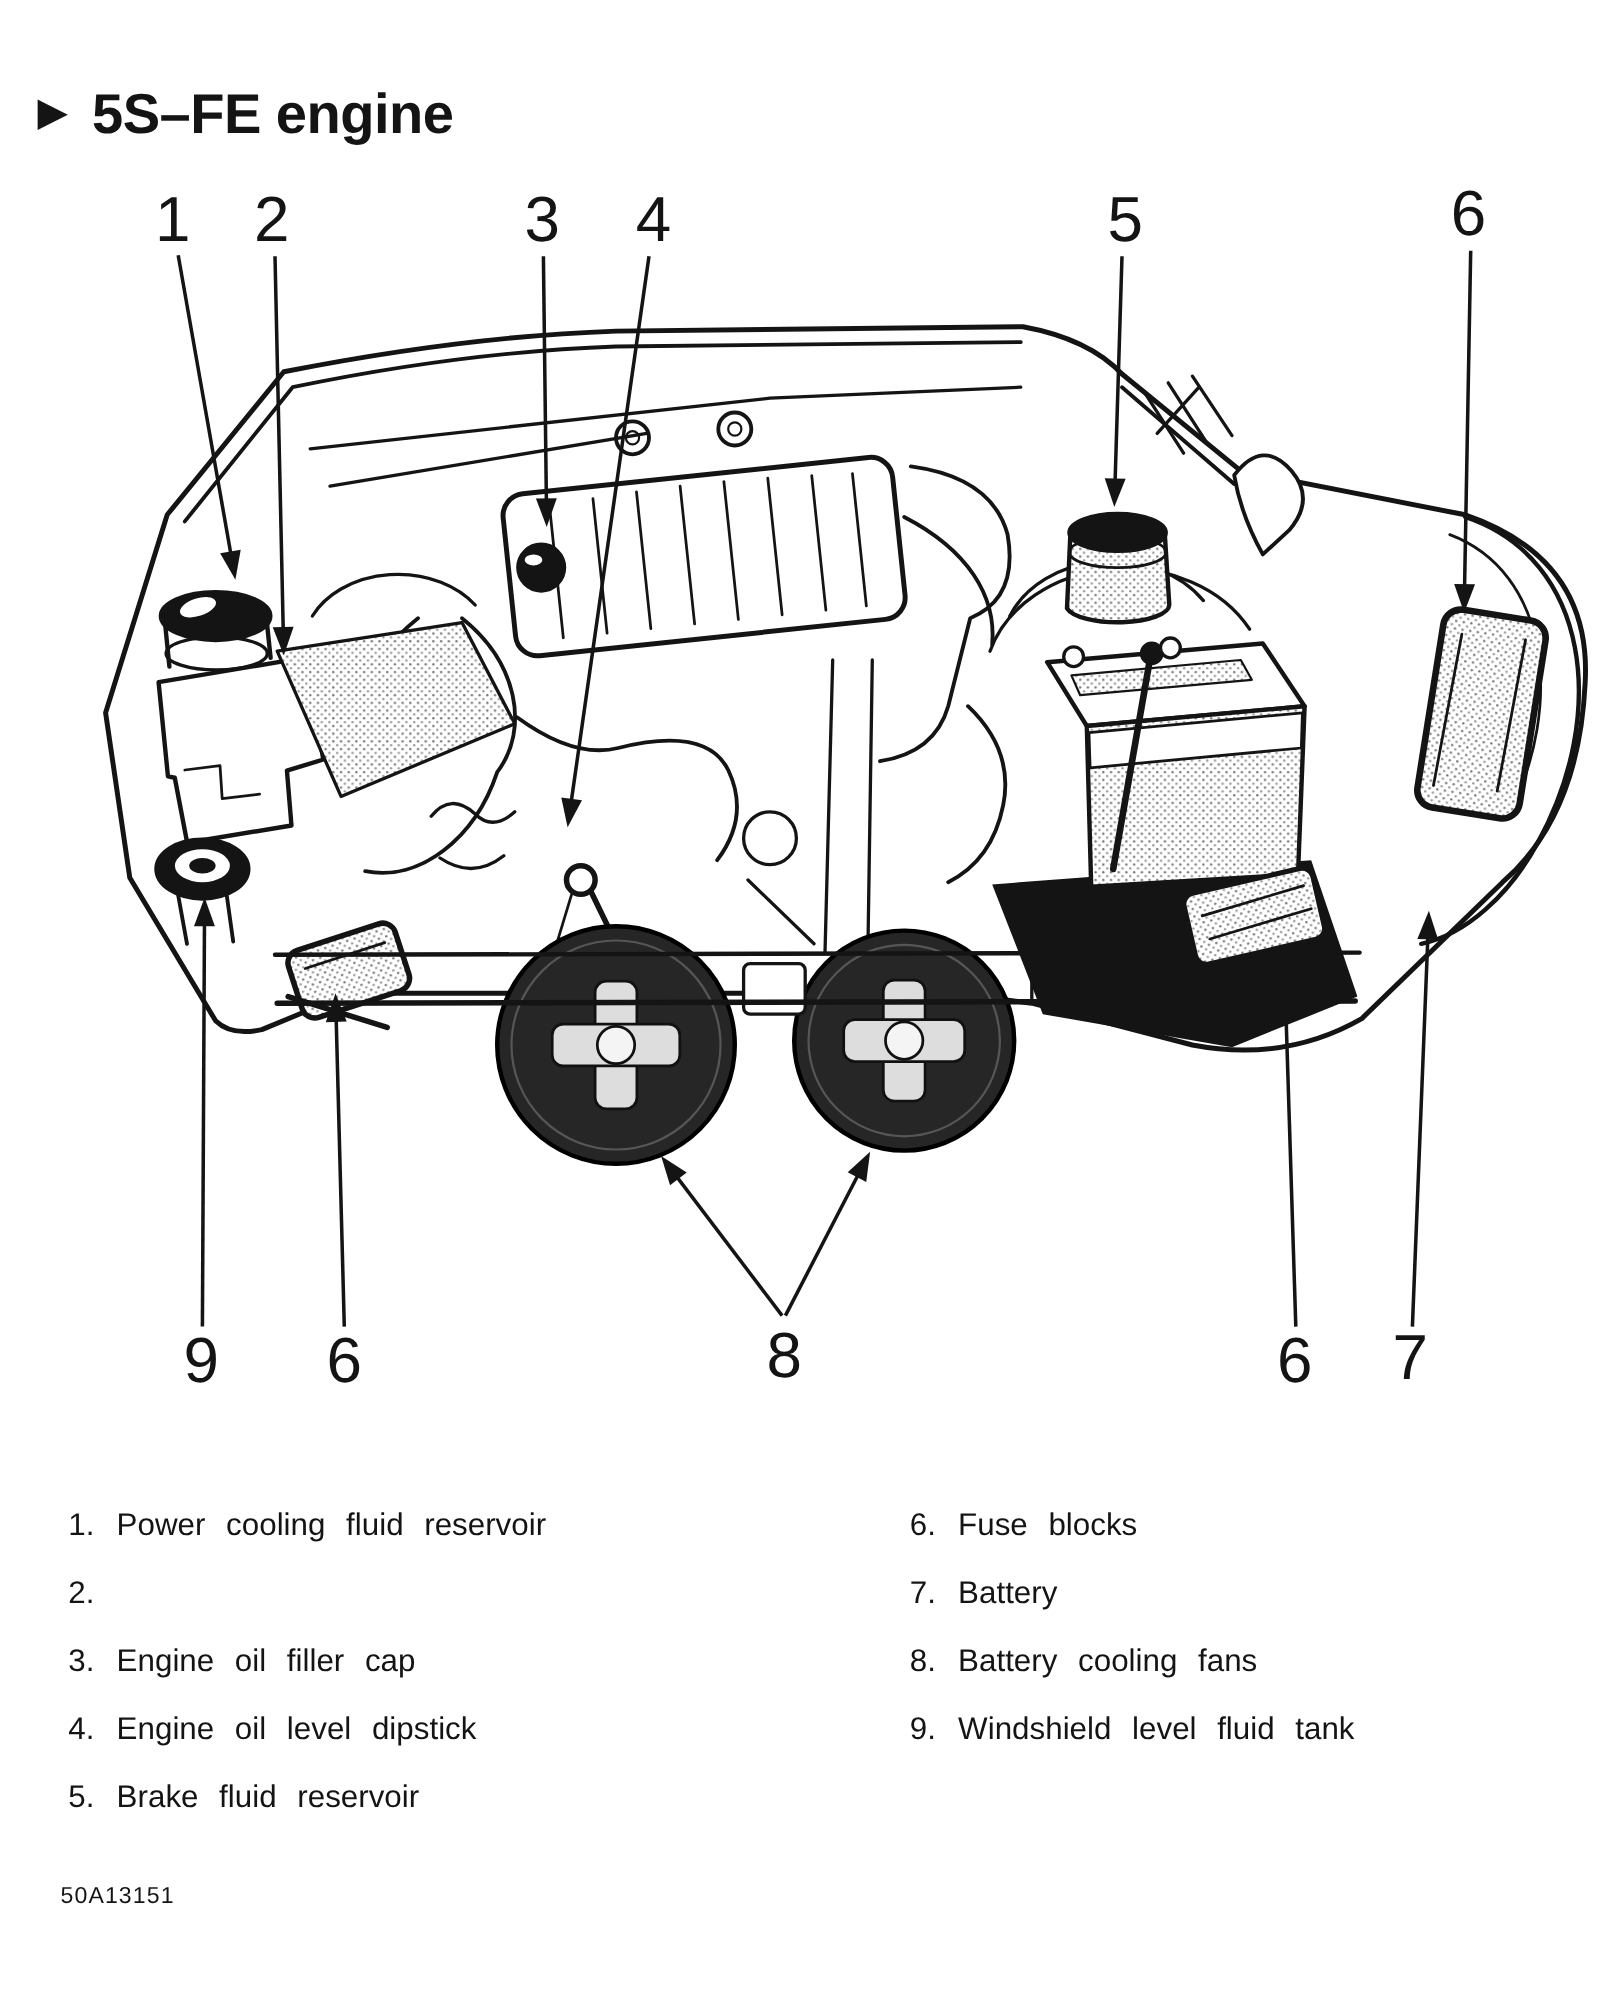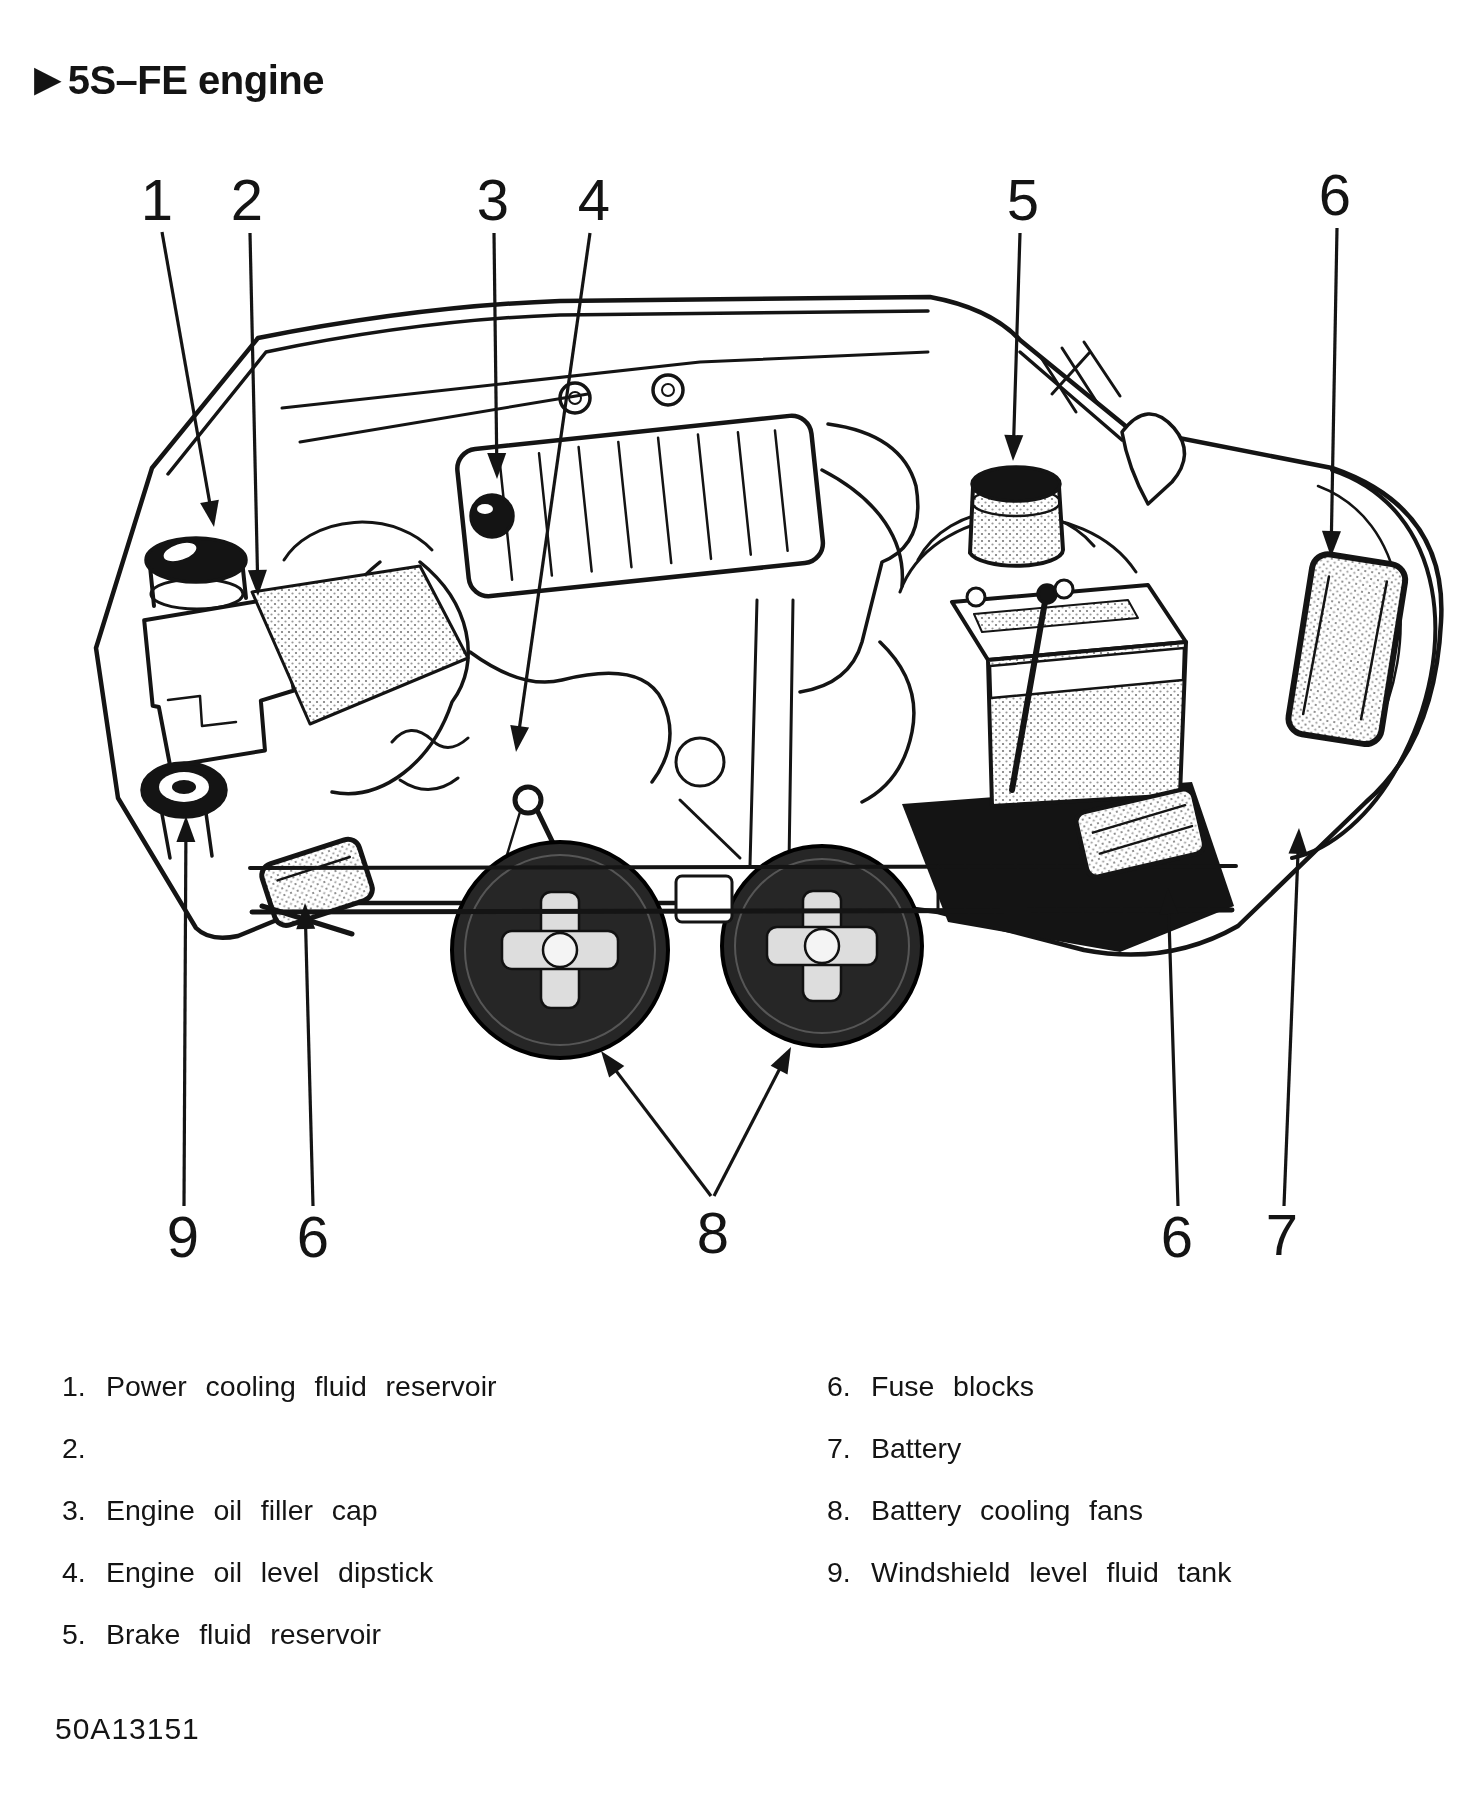--- a/index.html
+++ b/index.html
@@ -2,33 +2,33 @@
 <html><head>
 <meta charset="utf-8">
 <style>
   html,body{margin:0;padding:0;background:#e8e8e8;}
   .page{
     position:relative;width:1473px;height:1820px;background:#ffffff;
     font-family:"Liberation Sans",sans-serif;color:#141414;overflow:hidden;
   }
   .hd{position:absolute;left:34px;top:58px;display:flex;align-items:center;gap:6px;}
   .tri{font-size:36px;line-height:1;transform:translateY(-2px);}
-  .hd h1{margin:0;font-size:40px;font-weight:700;letter-spacing:-0.5px;}
+  .hd h1{margin:16px;font-size:51px;font-weight:700;letter-spacing:-0.5px;}
   svg.art{position:absolute;left:0;top:0;}
   .co{
     position:absolute;transform:translate(-50%,-50%);
     font-size:58px;font-weight:400;line-height:1;letter-spacing:0;
   }
   .legend-col{position:absolute;top:1370px;}
   .legend-col.left{left:62px;}
   .legend-col.right{left:827px;}
   .li{display:flex;align-items:flex-start;margin-bottom:29px;
       font-size:28.5px;line-height:33px;word-spacing:0.38em;}
   .li .num{width:44px;flex:0 0 44px;}
-  .fig{position:absolute;left:55px;top:1712px;font-size:30px;letter-spacing:1px;}
+  .fig{position:absolute;left:55px;top:1712px;font-size:21px;letter-spacing:1px;}
 </style>
 </head>
 <body>
 
 <div class="page">
 
   <header class="hd">
     <span class="tri">▶</span>
     <h1>5S–FE engine</h1>
   </header>

